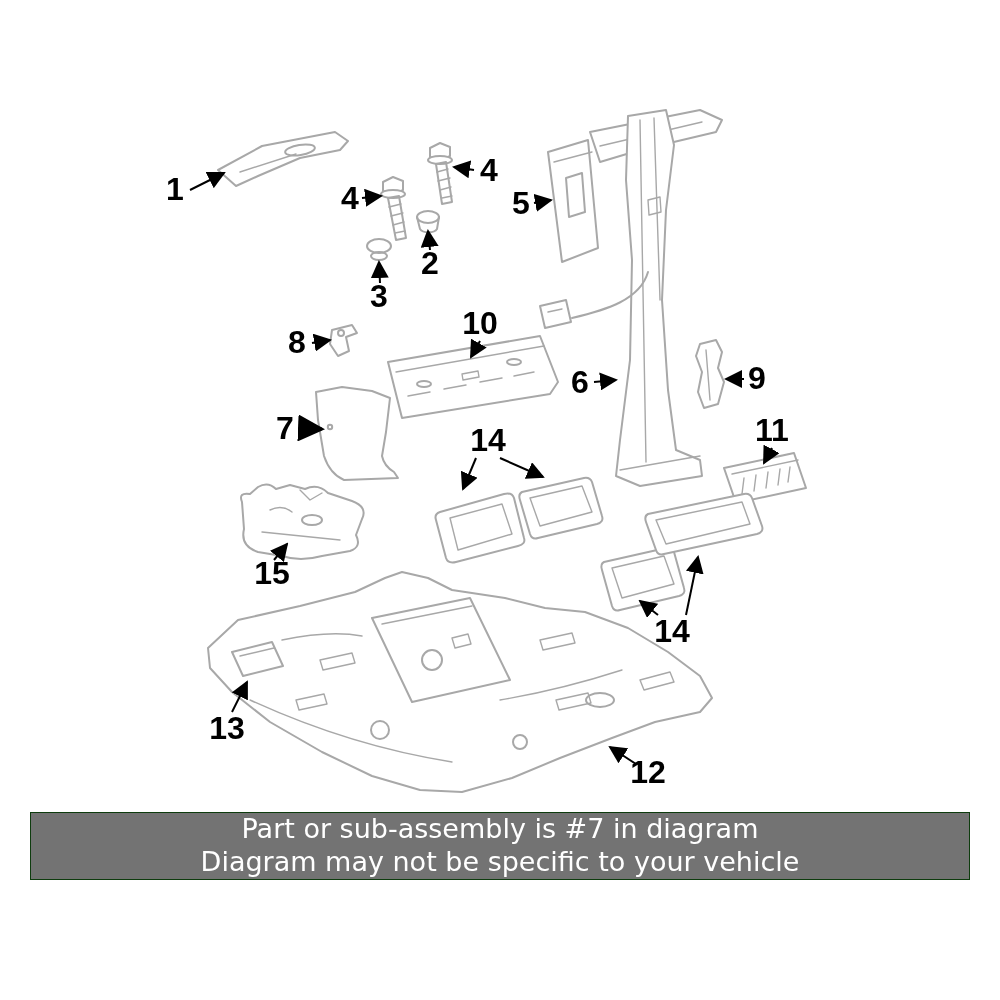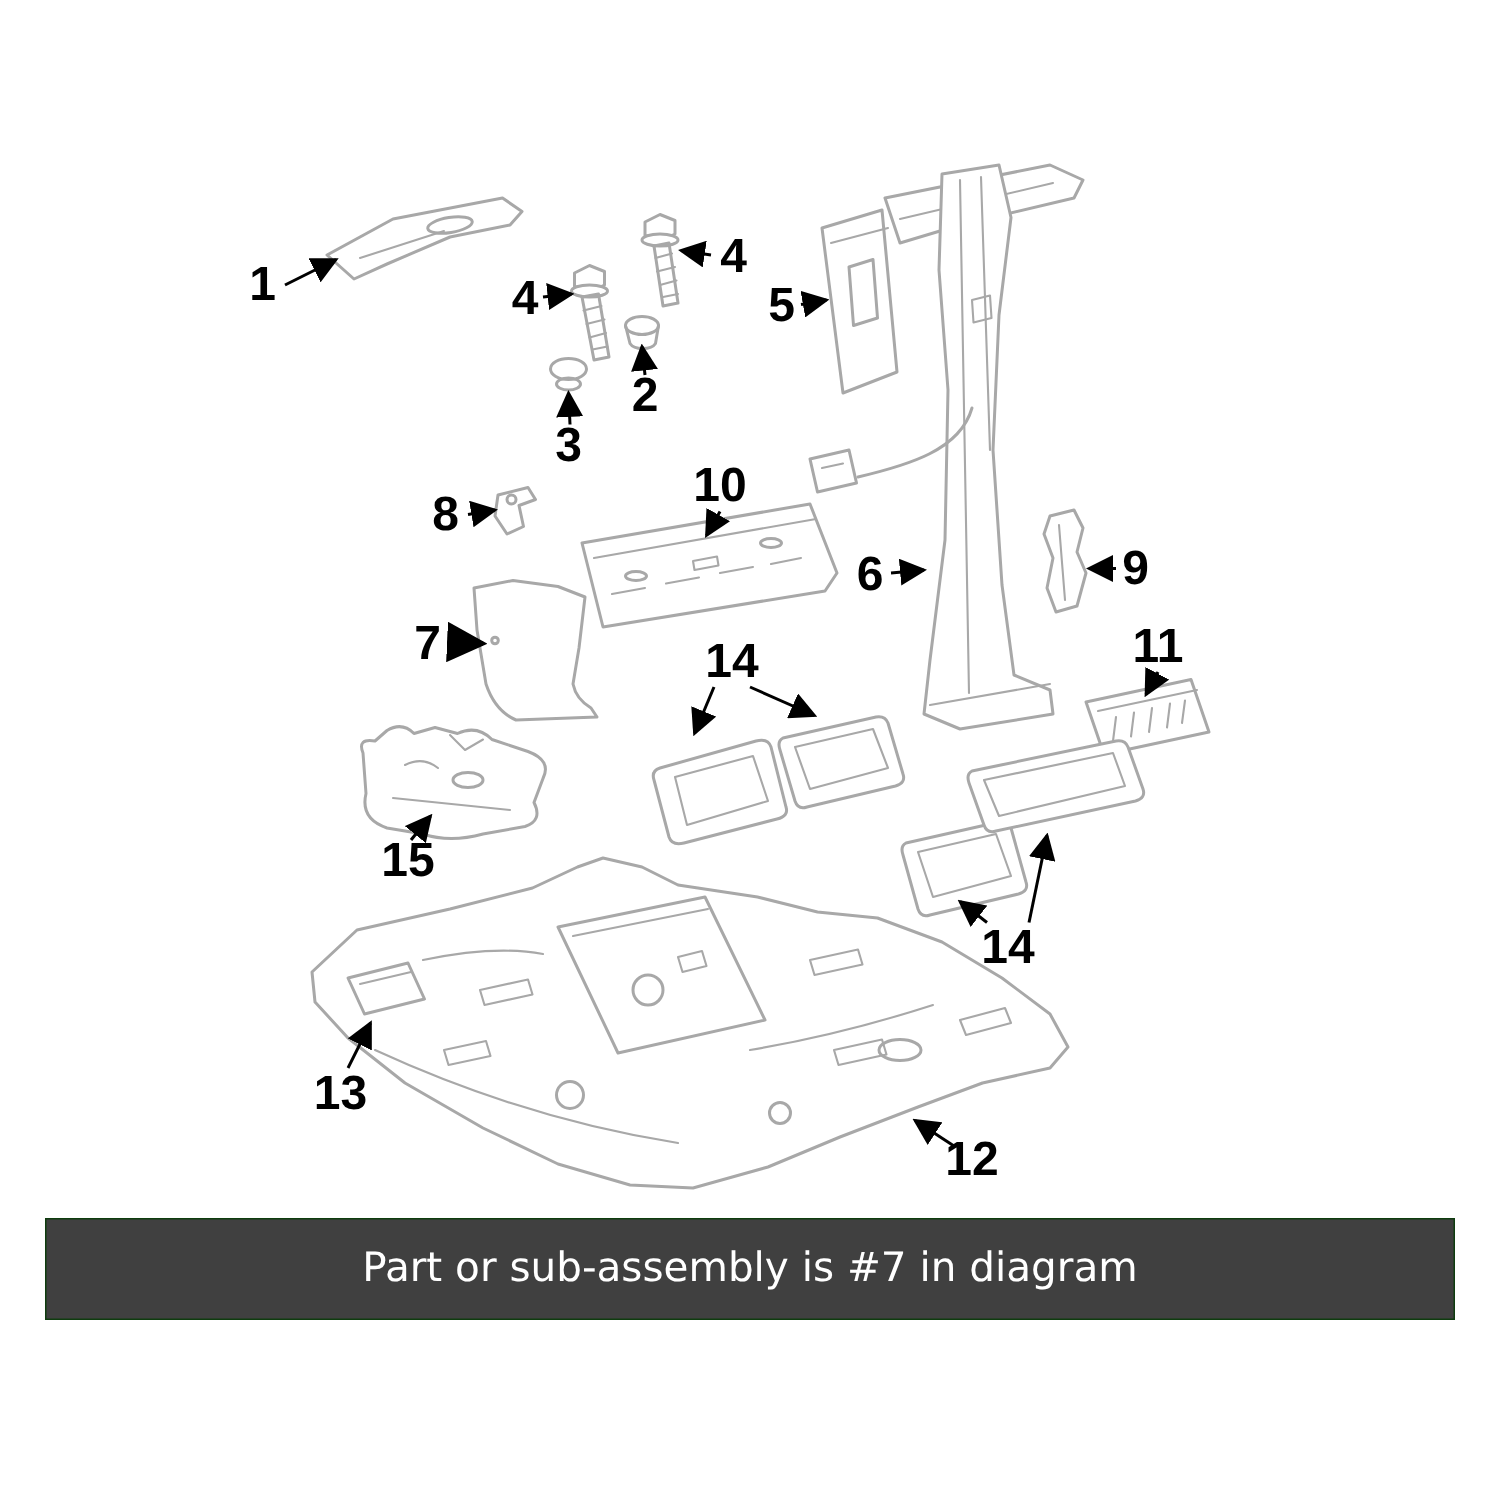--- a/index.html
+++ b/index.html
@@ -22,21 +22,21 @@
   
   .leaders line { stroke:#000000; stroke-width:2; }
   .leaders line.bold { stroke-width:3; }
 
   
   .lbl { font:700 32px "Liberation Sans", sans-serif; fill:#000000; text-anchor:middle; }
 
   
   .banner {
     position:absolute; left:30px; top:812px; width:938px; height:66px;
-    background:#404040; border:1px solid #0e3c0e; color:#ffffff;
+    background:#737373; border:1px solid #0e3c0e; color:#ffffff;
     display:flex; flex-direction:column; justify-content:center; align-items:center;
     font:27px "DejaVu Sans", sans-serif; line-height:1.22; text-align:center;
   }
 </style>
 </head>
 <body>
 
 <div class="stage">
 
   <svg class="diagram" width="1000" height="810" viewBox="0 0 1000 810">
@@ -218,15 +218,16 @@
       <text class="lbl" x="488" y="451">14</text>
       <text class="lbl" x="272" y="584">15</text>
       <text class="lbl" x="672" y="642">14</text>
       <text class="lbl" x="227" y="739">13</text>
       <text class="lbl" x="648" y="783">12</text>
     </g>
   </svg>
 
   <div class="banner">
     <div>Part or sub-assembly is #7 in diagram</div>
+    <div>Diagram may not be specific to your vehicle</div>
   </div>
 
 </div>
 
 </body></html>

